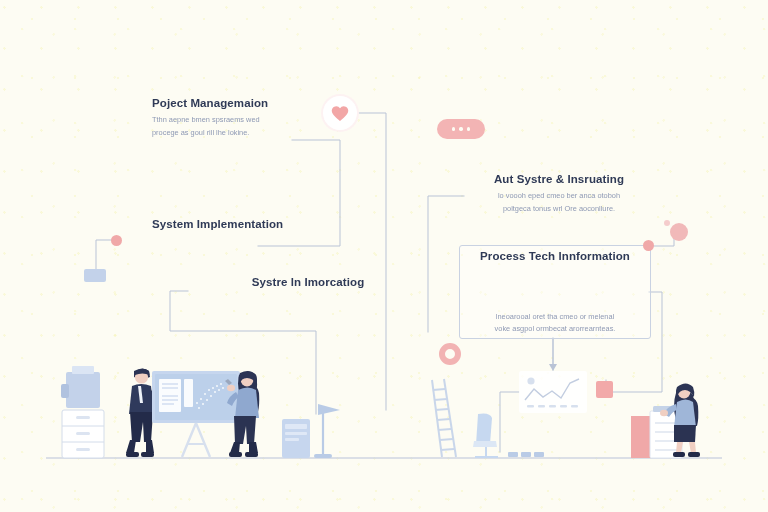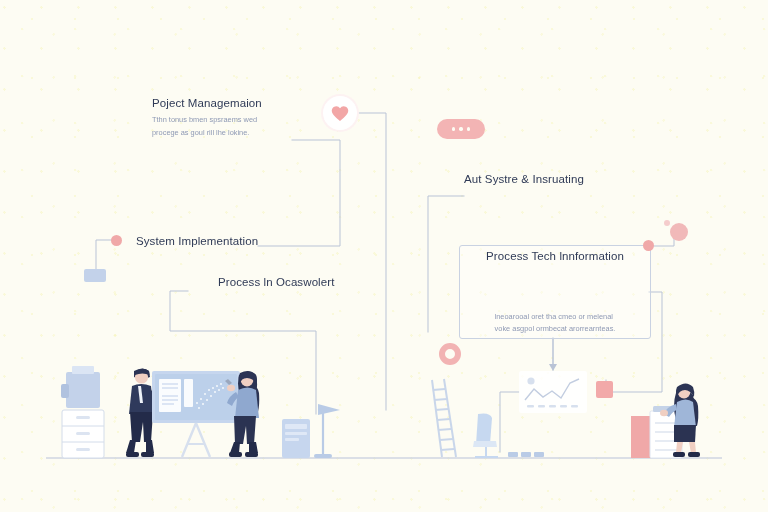--- a/index.html
+++ b/index.html
@@ -17,29 +17,29 @@
       radial-gradient(circle at 88% 80%, rgba(240,235,120,.18) 0 1.1px, transparent 1.4px),
       #fdfcf3;
     background-size:37px 41px,53px 47px,43px 59px,61px 43px,100% 100%;
   }
   
   #wires{position:absolute;left:0;top:0;width:768px;height:512px;}
 
   
   .block{position:absolute;}
   .blk-title{
-    font-size:11.5px;font-weight:normal;color:#2f3a56;
+    font-size:11.5px;font-weight:bold;color:#2f3a56;
     letter-spacing:.1px;line-height:1.25;margin:0 0 4px 0;white-space:nowrap;
   }
   .blk-body{
     font-size:7.4px;color:#8e99b4;line-height:1.65;margin:0;
     white-space:pre-line;
   }
   .ta-left{text-align:left;}
-  .ta-center{}
+  .ta-center{text-align:center;}
 
   
   .card{
     position:absolute;border:1px solid #c9d2e2;border-radius:3px;
     background:rgba(255,255,255,.35);
     display:flex;flex-direction:column;align-items:center;justify-content:center;gap:44px;
   }
 
   
   .heart-badge{
@@ -78,34 +78,36 @@
       <path d="M 553 338 V 370"></path>
       <path d="M 649 292 H 662 V 392 H 606 V 380"></path>
       <path d="M 519 392 H 500 V 452"></path>
       <path d="M 553 338 V 364"></path>
     </g>
     <path d="M 549 364 L 553 371 L 557 364 Z" fill="#b9c3d6"></path>
   </svg>
 
   <div class="block ta-left" style="left:152px;top:96px;width:190px;">
     <div class="blk-title">Poject Managemaion</div>
-    <div class="blk-body">Tthn tonus bmen spsraems wed
+    <div class="blk-body">Tthn aepne bmen spsraems wed
 procege as goul rill lhe lokine.</div>
   </div>
 
-  <div class="block ta-left" style="left:136px;top:217px;width:200px;margin-top:17px;">
+  <div class="block ta-left" style="left:152px;top:217px;width:200px;">
     <div class="blk-title">System Implementation</div>
   </div>
 
   <div class="block ta-center" style="left:218px;top:275px;width:180px;">
-    <div class="blk-title">Process ln Ocaswolert</div>
+    <div class="blk-title">Systre ln Imorcatiog</div>
   </div>
 
   <div class="block ta-center" style="left:464px;top:172px;width:190px;">
     <div class="blk-title">Aut Systre &amp; Insruating</div>
+    <div class="blk-body">lo voooh eped cmeo ber anca otoboh
+poltgeca tonus wrl Ore aoconllure.</div>
   </div>
 
   <div class="card" style="left:459px;top:245px;width:190px;height:92px;">
     <div class="blk-title">Process Tech lnnformation</div>
     <div class="blk-body ta-center">lneoarooal oret tha cmeo or melenal
 voke asgpol ormbecat arorrearnteas.</div>
   </div>
 
   <div class="heart-badge" style="left:323px;top:96px;">
     <svg width="18" height="17" viewBox="0 0 24 22">

